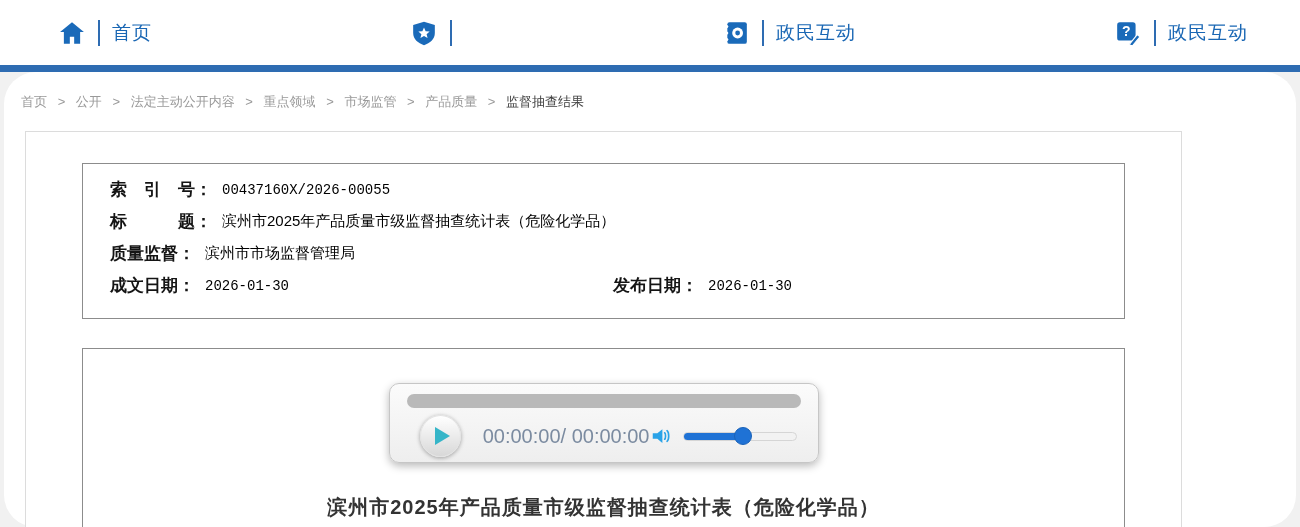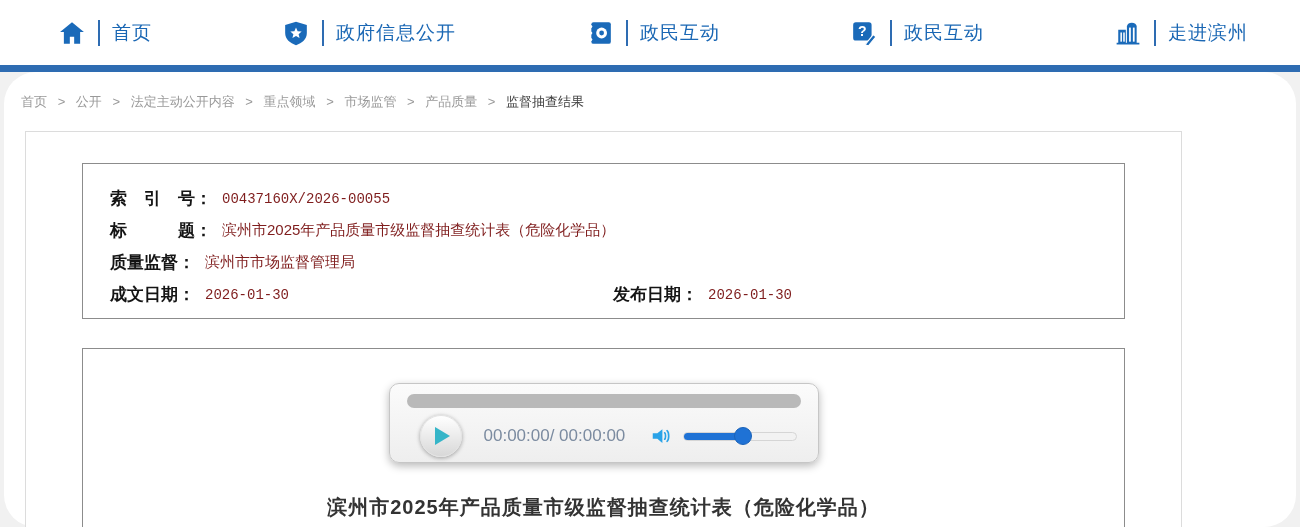--- a/index.html
+++ b/index.html
@@ -39,27 +39,27 @@
     border: 1px solid #dcdcdc; background: #fff;
     padding-top: 31px;
   }
 
   
   .meta-box {
     width: 1043px; margin: 0 auto;
     border: 1px solid #8c8c8c;
     padding: 14px 0 12px 0;
   }
-  .meta-row { display: flex; min-height: 32px; align-items: flex-end; }
+  .meta-row { display: flex; min-height: 32px; align-items: flex-start; }
   .meta-cell-l { flex: 0 0 530px; padding-left: 27px; display: flex; align-items: center; }
   .meta-cell-r { flex: 1 1 auto; display: flex; align-items: center; }
   .meta-label {
     font-size: 17px; font-weight: bold; color: #141414; white-space: nowrap;
   }
-  .meta-value { margin-left: 10px; font-size: 15px; color: #7f1d1d; white-space: nowrap; }
+  .meta-value { margin-left: 10px; font-size: 15px; color: #000000; white-space: nowrap; }
   .meta-value.mono { font-family: "Liberation Mono", "DejaVu Sans Mono", monospace; font-size: 14px; }
 
   
   .content-box {
     width: 1043px; margin: 29px auto 0 auto;
     border: 1px solid #8c8c8c;
     height: 330px; padding-top: 34px;
   }
 
   .audio-player {
@@ -81,21 +81,21 @@
     box-shadow: 0 1px 4px rgba(0,0,0,0.35);
     display: flex; align-items: center; justify-content: center;
     cursor: pointer;
   }
   .play-tri {
     width: 0; height: 0; margin-left: 4px;
     border-left: 15px solid #35b5c8;
     border-top: 9px solid transparent;
     border-bottom: 9px solid transparent;
   }
-  .time-display { margin-left: 22px; font-size: 17px; color: #7b8ba0; white-space: nowrap; }
+  .time-display { margin-left: 22px; font-size: 20px; color: #7b8ba0; white-space: nowrap; }
   .volume-group { margin-left: auto; display: flex; align-items: center; }
   .volume-ico { width: 22px; height: 22px; cursor: pointer; }
   .vol-slider {
     position: relative; width: 114px; height: 9px; margin-left: 11px; margin-right: 4px;
     background: #f2f2f2; border: 1px solid #d5d5d5; border-radius: 5px; cursor: pointer;
   }
   .vol-fill { position: absolute; left: 0; top: 0; bottom: 0; width: 53%; background: #1f72d5; border-radius: 5px 0 0 5px; }
   .vol-thumb {
     position: absolute; top: 50%; left: 53%; transform: translate(-50%, -50%);
     width: 18px; height: 18px; border-radius: 50%;
@@ -124,21 +124,20 @@
 
 
   <div class="nav-item">
     <span class="nav-ico">
       <svg width="26" height="26" viewBox="0 0 24 24">
           <path d="M12 1.5 L22 4.5 V12 C22 18 17.5 21.2 12 23.2 C6.5 21.2 2 18 2 12 V4.5 Z" fill="#1a6ab9"></path>
           <path d="M12 7 L13.5 10.4 L17.2 10.7 L14.4 13.1 L15.3 16.7 L12 14.7 L8.7 16.7 L9.6 13.1 L6.8 10.7 L10.5 10.4 Z" fill="#fff"></path>
         </svg>
     </span>
     <span class="nav-sep"></span>
-    <span class="nav-label">政府信息公开</span>
   </div>
 
   <div class="nav-item">
     <span class="nav-ico">
       <svg width="26" height="26" viewBox="0 0 24 24">
           <rect x="4" y="2" width="18" height="20" rx="2" fill="#1a6ab9"></rect>
           <circle cx="13.5" cy="12" r="5" fill="#fff"></circle>
           <circle cx="13.5" cy="12" r="2.2" fill="#1a6ab9"></circle>
           <circle cx="3.5" cy="6" r="1.4" fill="#fff"></circle>
           <circle cx="3.5" cy="12" r="1.4" fill="#fff"></circle>
@@ -154,35 +153,20 @@
       <svg width="26" height="26" viewBox="0 0 24 24">
           <rect x="2" y="2" width="17" height="17" rx="2.5" fill="#1a6ab9"></rect>
           <text x="10.5" y="15" font-size="13" font-weight="bold" fill="#fff" text-anchor="middle" font-family="sans-serif">?</text>
           <path d="M14 21.5 L20.5 13.5 L23 15.5 L16.5 23.3 L13.4 23.8 Z" fill="#1a6ab9" stroke="#fff" stroke-width="1"></path>
         </svg>
     </span>
     <span class="nav-sep"></span>
     <span class="nav-label">政民互动</span>
   </div>
 
-  <div class="nav-item">
-    <span class="nav-ico">
-      <svg width="26" height="26" viewBox="0 0 24 24">
-          <path d="M11 6 C11 4 13 2.5 15.5 2.5 C18 2.5 20 4 20 6 V22 H11 Z" fill="#1a6ab9"></path>
-          <rect x="3" y="9" width="7" height="13" fill="#1a6ab9"></rect>
-          <rect x="13" y="7" width="1.6" height="13" fill="#fff"></rect>
-          <rect x="16.5" y="7" width="1.6" height="13" fill="#fff"></rect>
-          <rect x="5" y="11.5" width="1.4" height="8.5" fill="#fff"></rect>
-          <rect x="7.6" y="11.5" width="1.4" height="8.5" fill="#fff"></rect>
-          <rect x="1.5" y="21" width="21" height="1.6" fill="#1a6ab9"></rect>
-        </svg>
-    </span>
-    <span class="nav-sep"></span>
-    <span class="nav-label">走进滨州</span>
-  </div>
 
 </header>
 
 <div class="blue-bar"></div>
 
 <main class="panel">
 
   <nav class="breadcrumb">
     <span class="crumb">首页</span>
     <span class="crumb-sep">&gt;</span>

